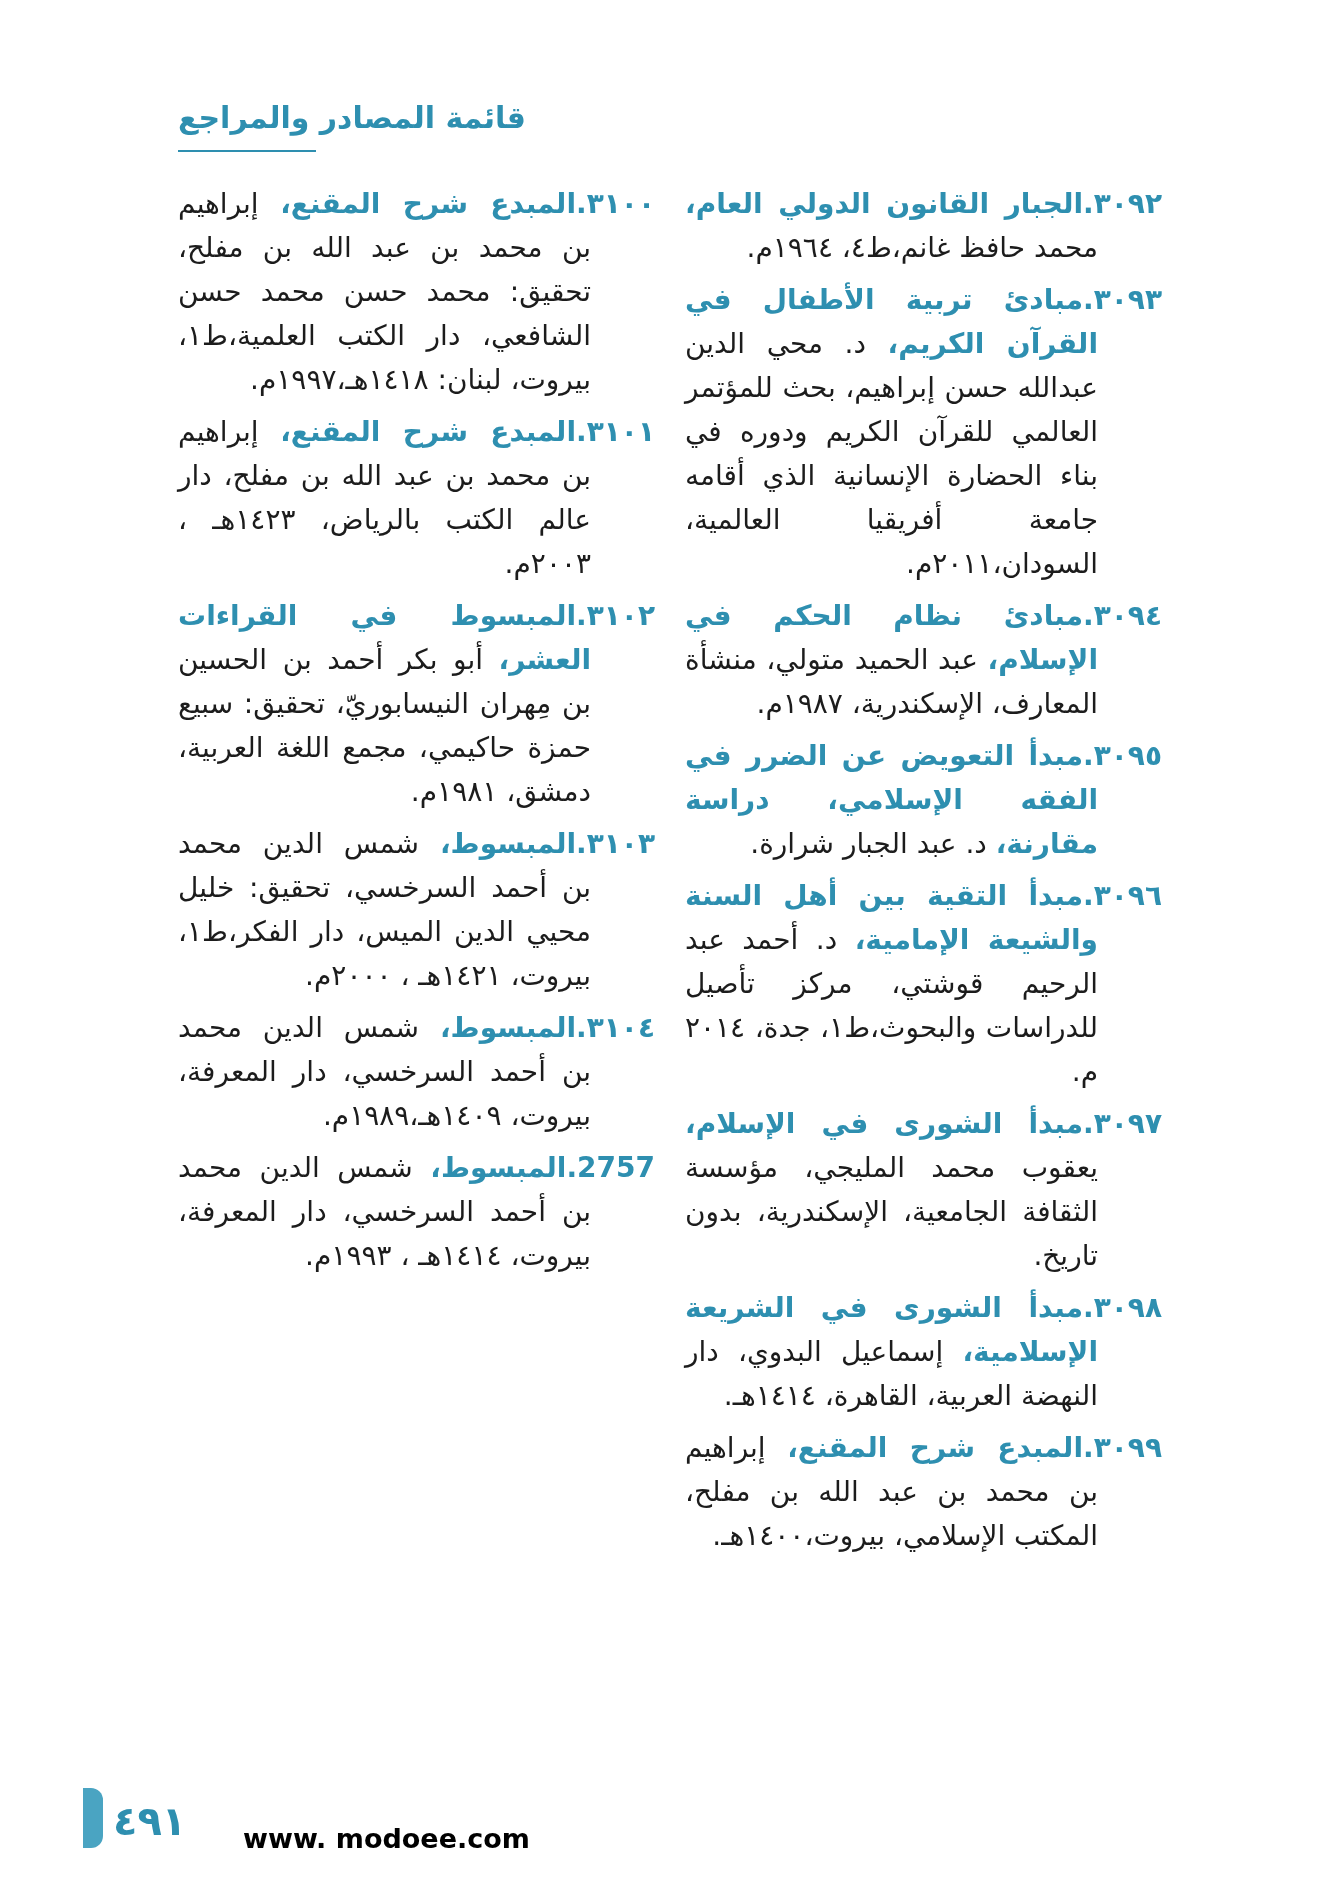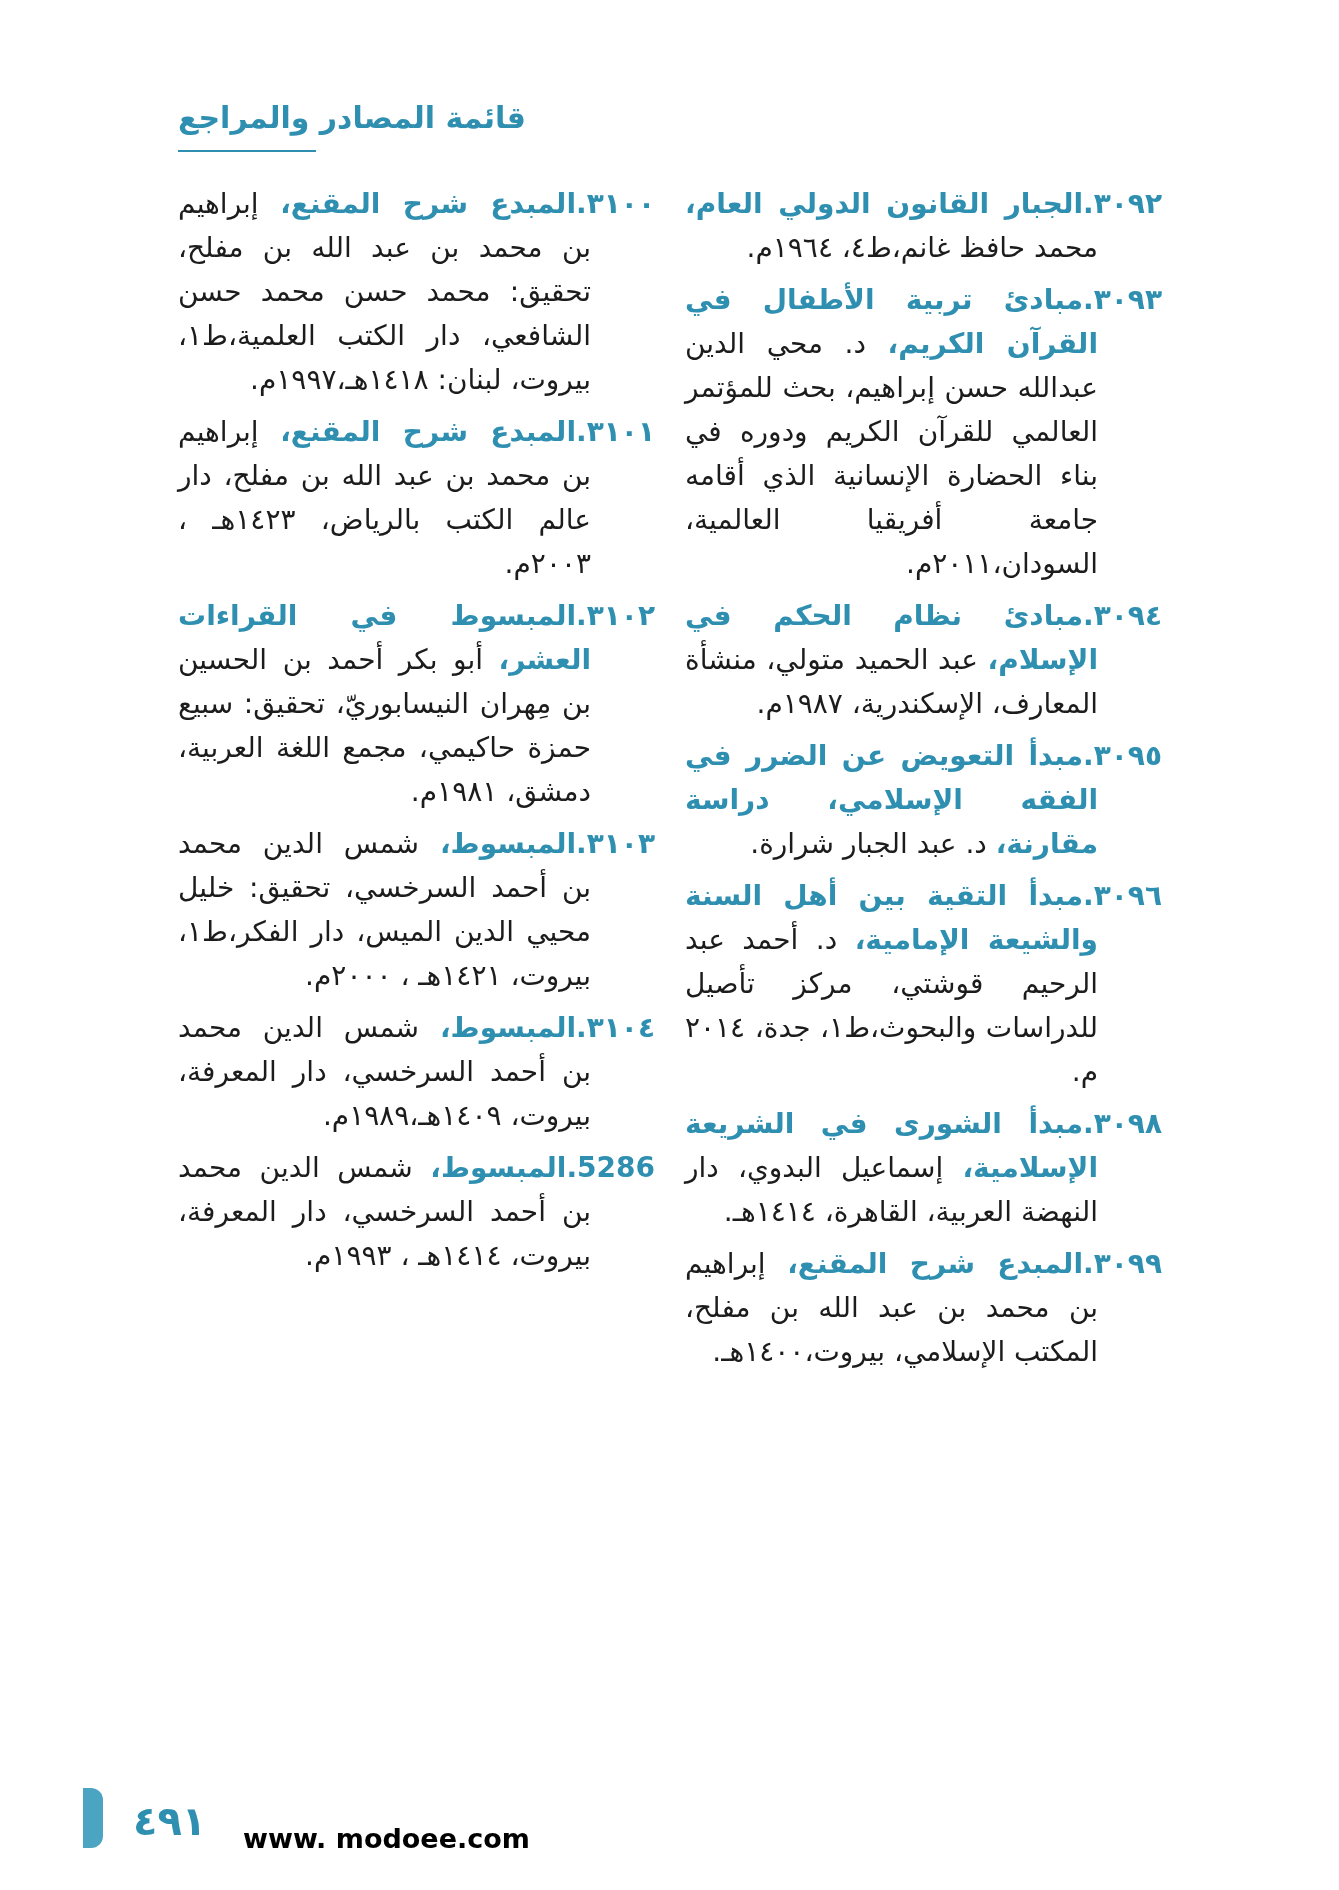--- a/index.html
+++ b/index.html
@@ -68,21 +68,20 @@
     background: #4aa4c2;
     border-radius: 0 12px 12px 0;
   }
   .page-number {
     position: absolute;
     left: 30px;
     bottom: 46px;
     color: #2e8fb0;
     font-size: 40px;
     font-weight: bold;
-    margin-left: 20px;
   }
   .site-url {
     position: absolute;
     left: 160px;
     bottom: 36px;
     color: #000000;
     font-size: 27px;
     font-weight: bold;
     direction: ltr;
     text-decoration: none;
@@ -98,31 +97,32 @@
   <div class="header-rule"></div>
 
   <main class="columns">
 
     <section class="col">
       <p class="entry"><span class="accent">٣٠٩٢.</span><span class="accent">الجبار القانون الدولي العام،</span><span> محمد حافظ غانم،ط٤، ١٩٦٤م.</span></p>
       <p class="entry"><span class="accent">٣٠٩٣.</span><span class="accent">مبادئ تربية الأطفال في القرآن الكريم،</span><span> د. محي الدين عبدالله حسن إبراهيم، بحث للمؤتمر العالمي للقرآن الكريم ودوره في بناء الحضارة الإنسانية الذي أقامه جامعة أفريقيا العالمية، السودان،٢٠١١م.</span></p>
       <p class="entry"><span class="accent">٣٠٩٤.</span><span class="accent">مبادئ نظام الحكم في الإسلام،</span><span> عبد الحميد متولي، منشأة المعارف، الإسكندرية، ١٩٨٧م.</span></p>
       <p class="entry"><span class="accent">٣٠٩٥.</span><span class="accent">مبدأ التعويض عن الضرر في الفقه الإسلامي، دراسة مقارنة،</span><span> د. عبد الجبار شرارة.</span></p>
       <p class="entry"><span class="accent">٣٠٩٦.</span><span class="accent">مبدأ التقية بين أهل السنة والشيعة الإمامية،</span><span> د. أحمد عبد الرحيم قوشتي، مركز تأصيل للدراسات والبحوث،ط١، جدة، ٢٠١٤ م.</span></p>
+      <p class="entry"><span class="accent">٣٠٩٧.</span><span class="accent">مبدأ الشورى في الإسلام،</span><span> يعقوب محمد المليجي، مؤسسة الثقافة الجامعية، الإسكندرية، بدون تاريخ.</span></p>
       <p class="entry"><span class="accent">٣٠٩٨.</span><span class="accent">مبدأ الشورى في الشريعة الإسلامية،</span><span> إسماعيل البدوي، دار النهضة العربية، القاهرة، ١٤١٤هـ.</span></p>
       <p class="entry"><span class="accent">٣٠٩٩.</span><span class="accent">المبدع شرح المقنع،</span><span> إبراهيم بن محمد بن عبد الله بن مفلح، المكتب الإسلامي، بيروت،١٤٠٠هـ.</span></p>
     </section>
 
     <section class="col">
       <p class="entry"><span class="accent">٣١٠٠.</span><span class="accent">المبدع شرح المقنع،</span><span> إبراهيم بن محمد بن عبد الله بن مفلح، تحقيق: محمد حسن محمد حسن الشافعي، دار الكتب العلمية،ط١، بيروت، لبنان: ١٤١٨هـ،١٩٩٧م.</span></p>
       <p class="entry"><span class="accent">٣١٠١.</span><span class="accent">المبدع شرح المقنع،</span><span> إبراهيم بن محمد بن عبد الله بن مفلح، دار عالم الكتب بالرياض، ١٤٢٣هـ ، ٢٠٠٣م.</span></p>
       <p class="entry"><span class="accent">٣١٠٢.</span><span class="accent">المبسوط في القراءات العشر،</span><span> أبو بكر أحمد بن الحسين بن مِهران النيسابوريّ، تحقيق: سبيع حمزة حاكيمي، مجمع اللغة العربية، دمشق، ١٩٨١م.</span></p>
       <p class="entry"><span class="accent">٣١٠٣.</span><span class="accent">المبسوط،</span><span> شمس الدين محمد بن أحمد السرخسي، تحقيق: خليل محيي الدين الميس، دار الفكر،ط١، بيروت، ١٤٢١هـ ، ٢٠٠٠م.</span></p>
       <p class="entry"><span class="accent">٣١٠٤.</span><span class="accent">المبسوط،</span><span> شمس الدين محمد بن أحمد السرخسي، دار المعرفة، بيروت، ١٤٠٩هـ،١٩٨٩م.</span></p>
-      <p class="entry"><span class="accent">5286.</span><span class="accent">المبسوط،</span><span> شمس الدين محمد بن أحمد السرخسي، دار المعرفة، بيروت، ١٤١٤هـ ، ١٩٩٣م.</span></p>
+      <p class="entry"><span class="accent">2757.</span><span class="accent">المبسوط،</span><span> شمس الدين محمد بن أحمد السرخسي، دار المعرفة، بيروت، ١٤١٤هـ ، ١٩٩٣م.</span></p>
     </section>
 
   </main>
 
   <div class="edge-tab"></div>
   <div class="page-number">٤٩١</div>
   <a class="site-url">www. modoee.com</a>
 
 </div>
 

